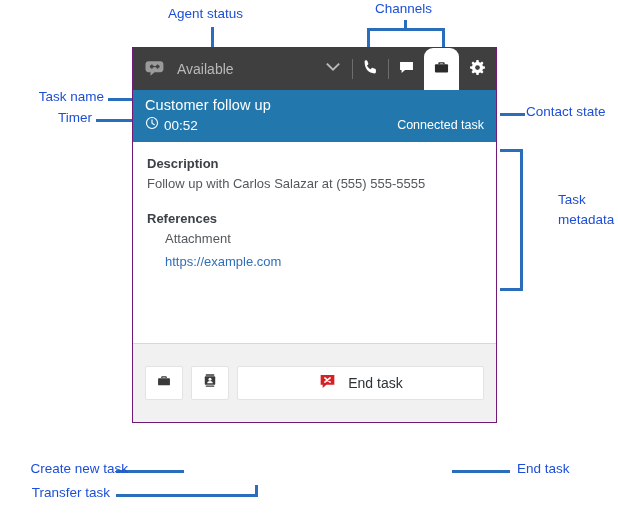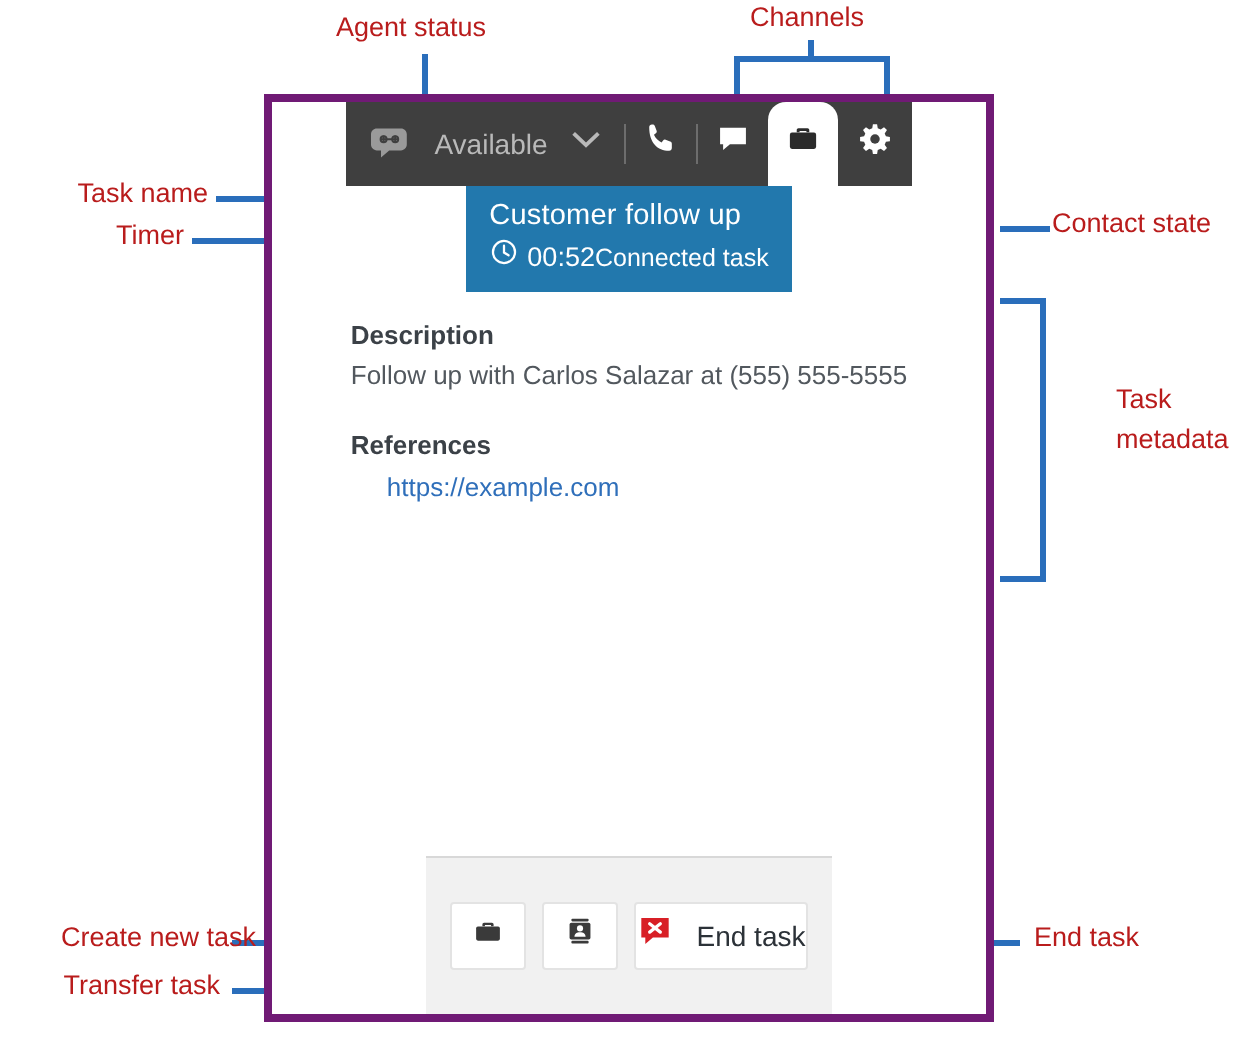--- a/index.html
+++ b/index.html
@@ -9,41 +9,40 @@
     font-family:"Liberation Sans", sans-serif;
     overflow:hidden;
     position:relative;
   }
 
   
   .anno{
     position:absolute;
     font-family:"Liberation Sans", sans-serif;
     font-size:13.5px;
-    color:#b91c1c;
+    color:#1d4ed8;
     white-space:nowrap;
     line-height:1.1;
   }
   .anno.right{text-align:right;}
   .lead{position:absolute;background:#2a6ebb;}
   .lead-h{height:3px;}
   .lead-v{width:3px;}
 
   
   #ccp{
     position:absolute;
     left:132px; top:47px;
-    width:365px; height:464px;
-    background:#ffffff;
-    border:4px solid #701a75;
+    width:365px; height:376px;
+    background:#ffffff;
+    border:1px solid #701a75;
     box-sizing:border-box;
     display:flex;
     flex-direction:column;
     overflow:hidden;
-    align-items:center;
   }
 
   
   .ccp-header{
     height:42px;
     background:#3f3f3f;
     display:flex;
     align-items:stretch;
     flex:0 0 auto;
     position:relative;
@@ -301,20 +300,21 @@
       </span>
       <span class="contact-state">Connected task</span>
     </div>
   </div>
 
   <div class="ccp-body">
     <div class="meta-label">Description</div>
     <div class="meta-value">Follow up with Carlos Salazar at (555) 555-5555</div>
 
     <div class="meta-label">References</div>
+    <div class="ref-item">Attachment</div>
     <a class="ref-link" href="#">https://example.com</a>
   </div>
 
   <div class="ccp-footer">
     <div class="icon-btn">
       <span>
         <svg width="18" height="18" viewBox="0 0 20 20">
           <path d="M7.8 4.8h4.4c.5 0 .9.4.9.9v1.1h-1.4V6.1H8.3v.7H6.9V5.7c0-.5.4-.9.9-.9z" fill="#3a3a3a"></path>
           <rect x="3.4" y="6.9" width="13.2" height="7.9" rx="1" fill="#3a3a3a"></rect>
         </svg>

